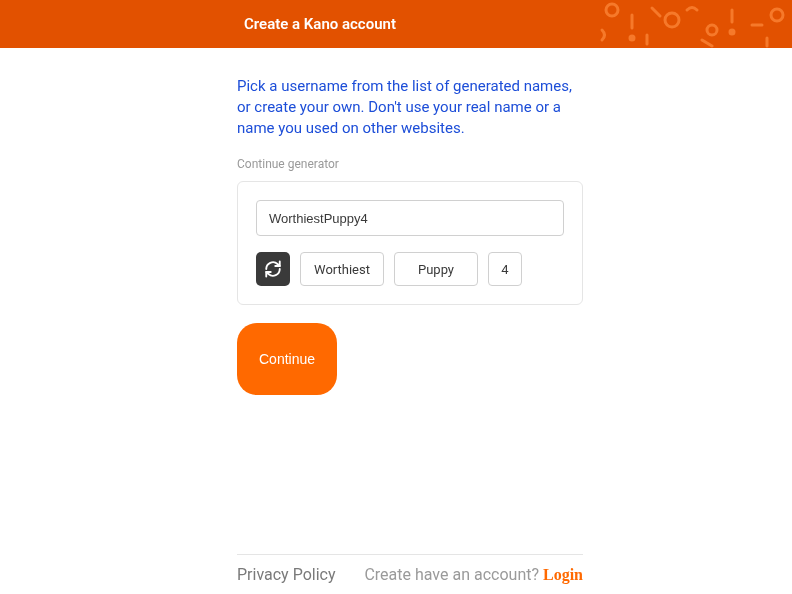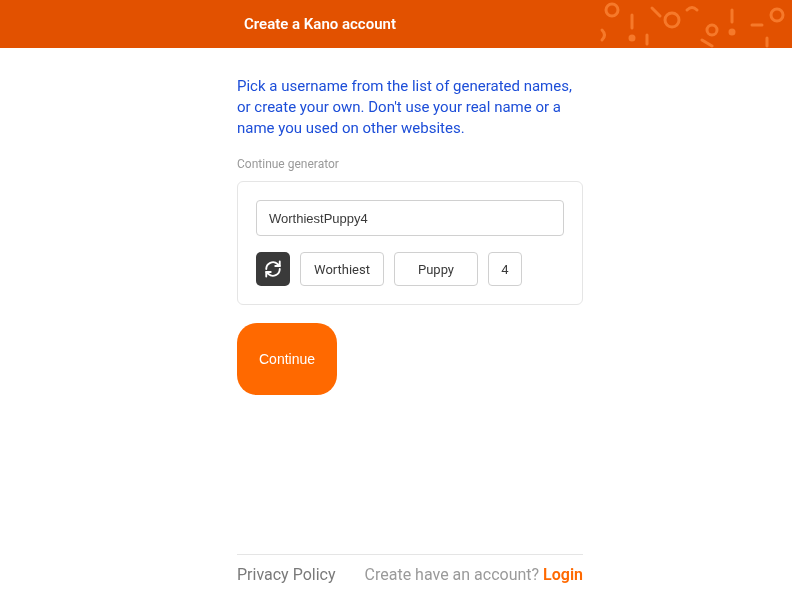--- a/index.html
+++ b/index.html
@@ -128,20 +128,21 @@
       cursor: pointer;
     }
     .footer-right {
       color: #9a9a9a;
     }
     .login-link {
       color: #ff6900;
       font-weight: 600;
       text-decoration: none;
       cursor: pointer;
+      font-family: Liberation Serif, serif;
     }
   </style>
 </head>
 <body>
 
 <div class="header">
   <span class="header-title">Create a Kano account</span>
   <svg class="header-decoration" viewBox="0 0 200 48">
     <g fill="none" stroke="#ff8a3d" stroke-width="3" stroke-linecap="round" opacity="0.7">
       <circle cx="20" cy="10" r="6"></circle>

